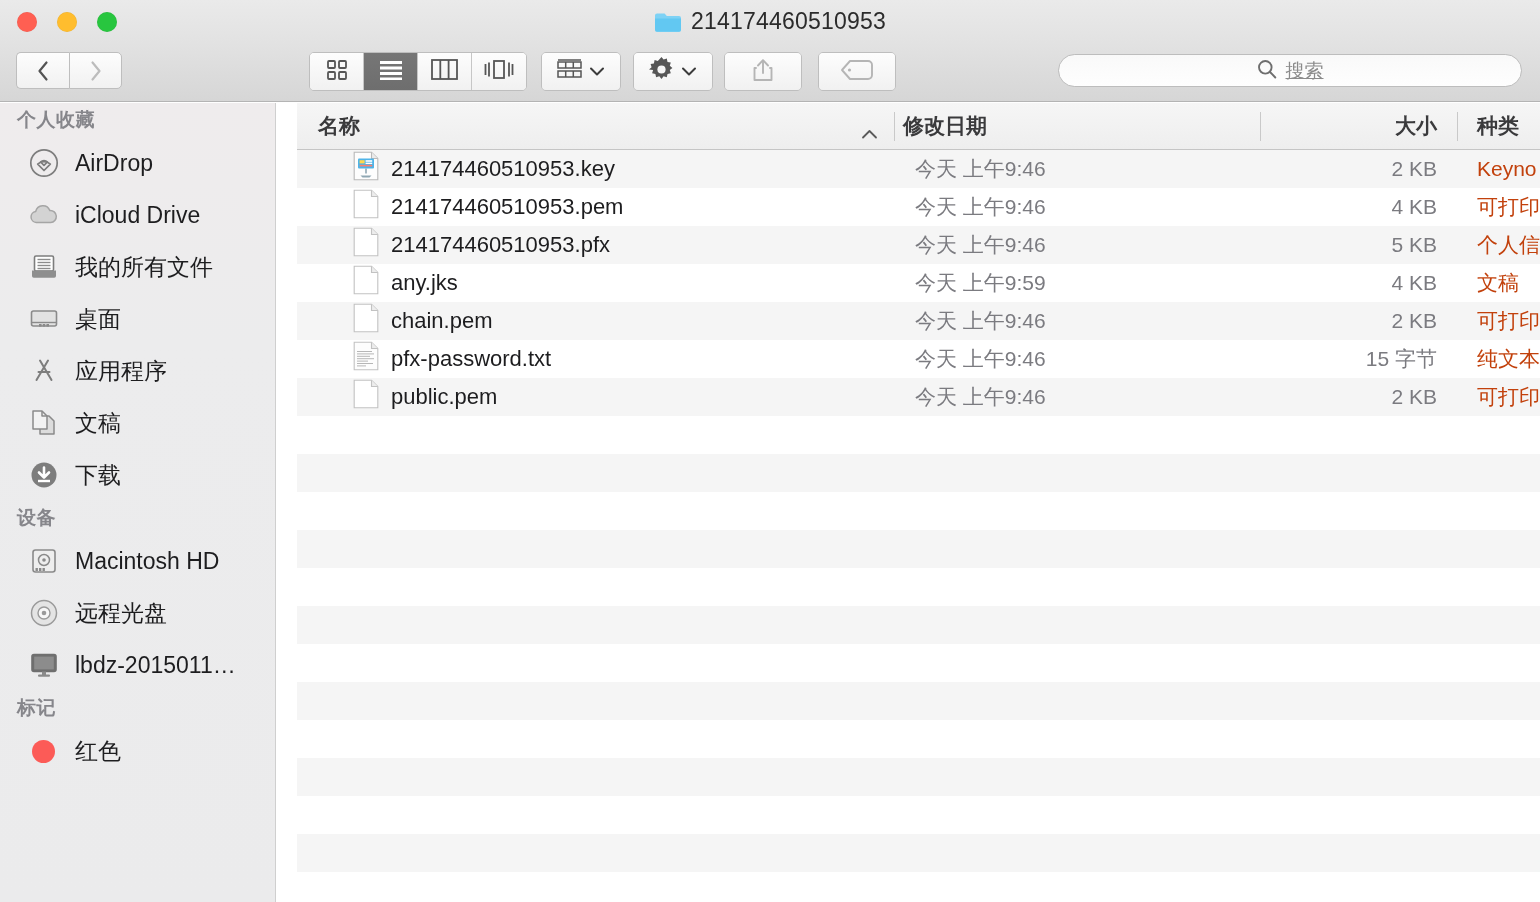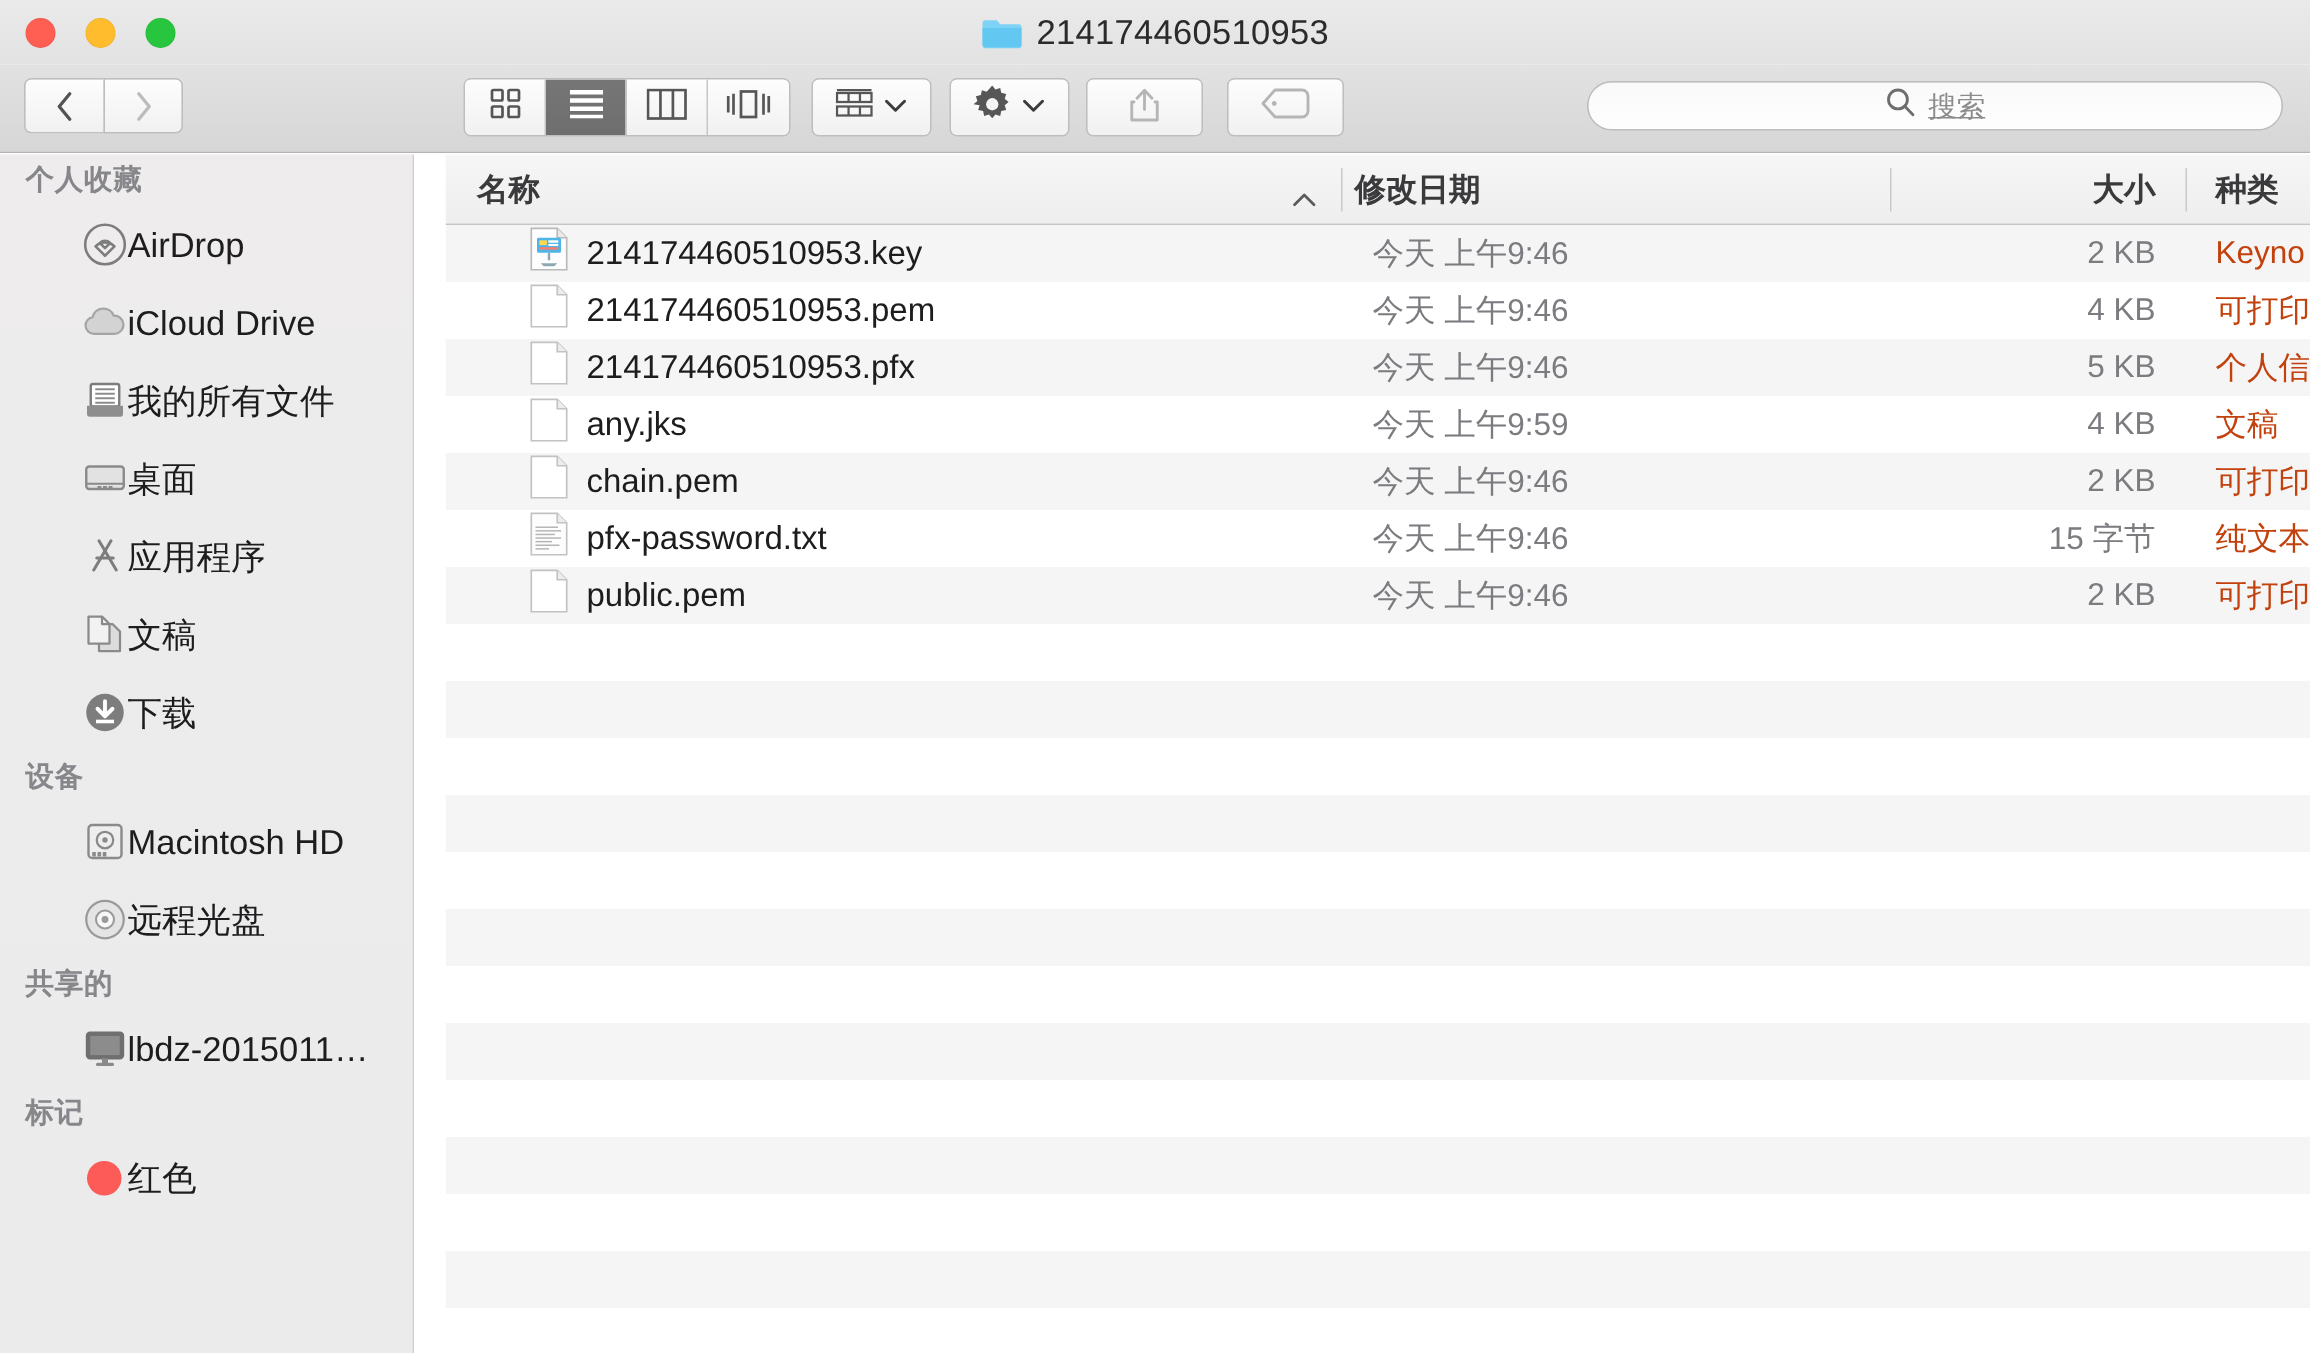--- a/index.html
+++ b/index.html
@@ -163,21 +163,22 @@
     padding: 0 0 0 17px;
     height: 34px;
     display: flex;
     align-items: center;
     letter-spacing: .5px;
   }
   .sb-item {
     height: 52px;
     display: flex;
     align-items: center;
-    padding-left: 54px;
+    padding-left: 28px;
+    gap: 16px;
   }
   .sb-label {
     font-size: 23px;
     color: #1d1d1f;
     white-space: nowrap;
     overflow: hidden;
   }
   .sb-icon {
     width: 31px; height: 31px;
     flex: none;
@@ -539,21 +540,20 @@
       <span class="sb-icon">
         <svg width="30" height="30" viewBox="0 0 30 30">
           <circle cx="15" cy="15" r="12.5" fill="#e4e4e4" stroke="#9a9a9a" stroke-width="1.5"></circle>
           <circle cx="15" cy="15" r="6" fill="#f7f7f7" stroke="#9a9a9a" stroke-width="1.4"></circle>
           <circle cx="15" cy="15" r="2.3" fill="#9a9a9a"></circle>
         </svg>
       </span>
       <span class="sb-label">远程光盘</span>
     </div>
 
-    <div class="sb-head">共享的</div>
 
     <div class="sb-item">
       <span class="sb-icon">
         <svg width="30" height="28" viewBox="0 0 30 28">
           <rect x="3" y="3.5" width="24" height="17" rx="2" fill="#6f6f6f" stroke="#6f6f6f" stroke-width="1.6"></rect>
           <rect x="5.2" y="5.6" width="19.6" height="12.8" fill="#8c8c8c"></rect>
           <rect x="13" y="20.5" width="4" height="3.5" fill="#8a8a8a"></rect>
           <rect x="9" y="23.5" width="12" height="2.2" rx="1" fill="#8a8a8a"></rect>
         </svg>
       </span>

